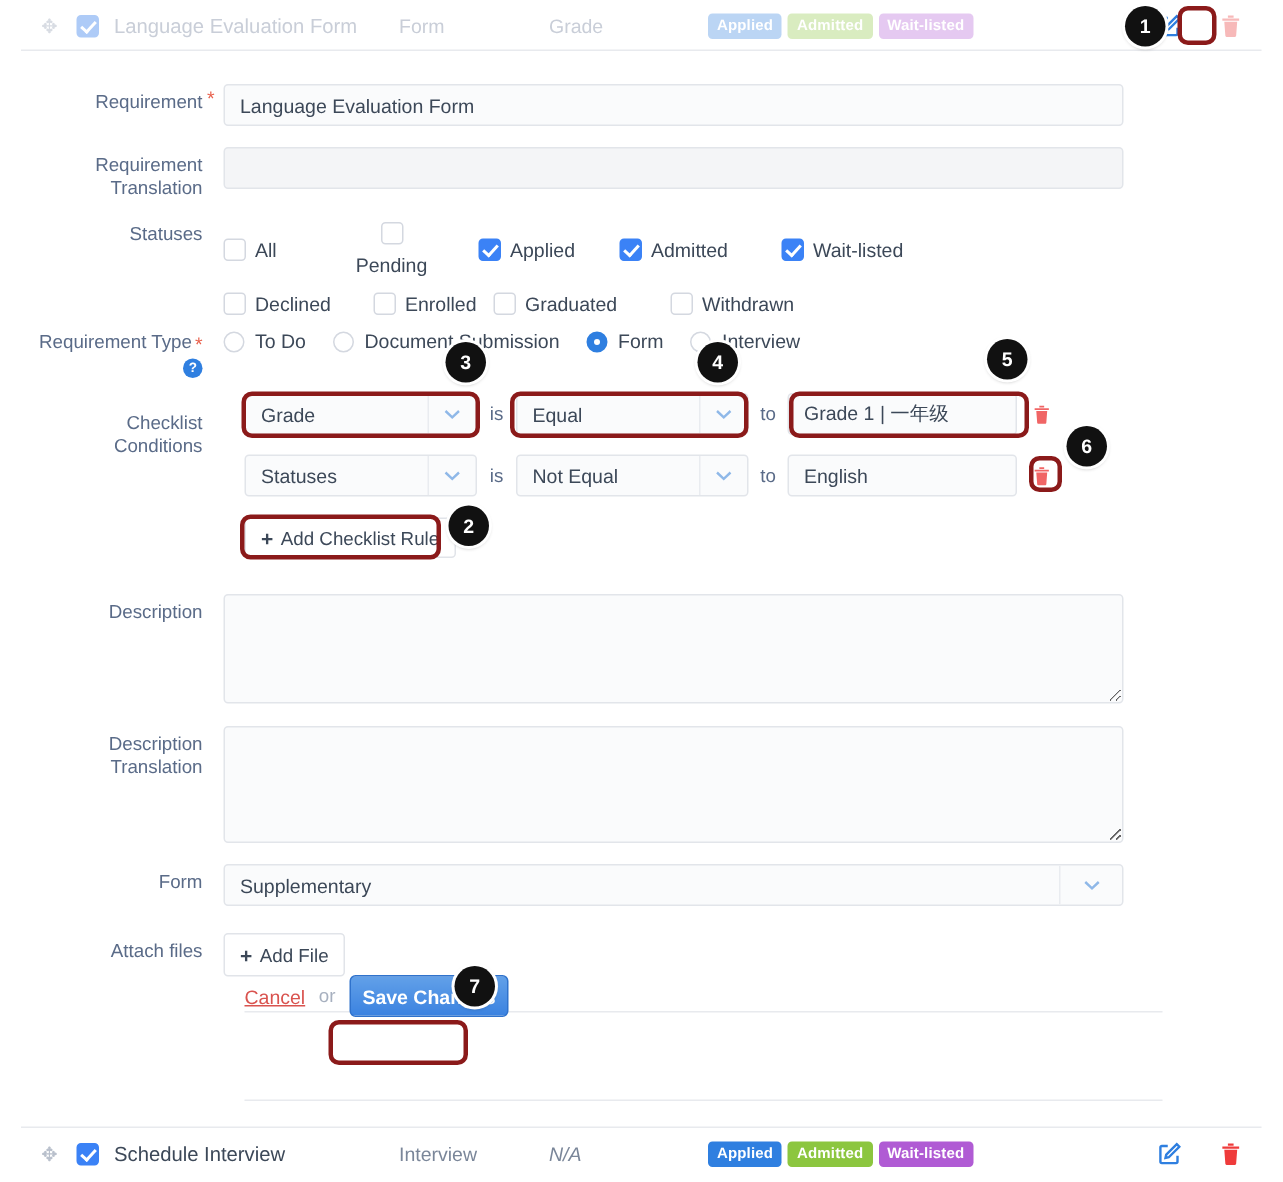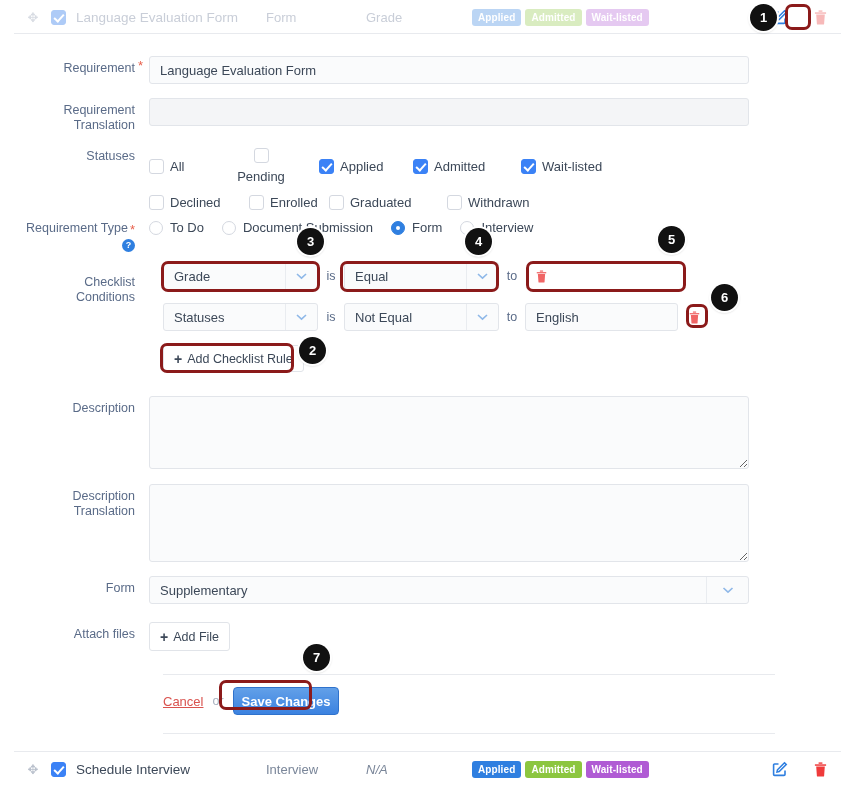--- a/index.html
+++ b/index.html
@@ -500,20 +500,21 @@
     <div class="cond-joiner" style="width:26px;">is</div>
     <div class="sel-ctl" style="width:155px;">
       <span class="sel-val">Equal</span>
       <span class="sel-arrow">
         <svg width="11" height="8" viewBox="0 0 11 8">
             <path d="M1 2 L5.5 6.2 L10 2"></path>
           </svg>
       </span>
     </div>
     <div class="cond-joiner" style="width:26px;">to</div>
+    <div class="txtinput" style="width:153px;">Grade 1 | 一年级</div>
     <span class="cond-trash">
       <svg width="11" height="13" viewBox="0 0 13 15">
           <path d="M4.6 0.4h3.8v1.4H4.6z"></path>
           <path d="M0.9 2.3h11.2v1.5H0.9z"></path>
           <path d="M2.2 4.5h8.6l-0.7 9.4a0.8 0.8 0 0 1-0.8 0.7H3.7a0.8 0.8 0 0 1-0.8-0.7z"></path>
         </svg>
     </span>
   </div>
 
   <div class="cond-row" style="top:269px;">
@@ -581,21 +582,21 @@
 
   <div class="frow" style="top:588px;">
     <div class="flabel">Attach files</div>
     <button class="btn-outline" style="height:29px;">
       <span class="plus">+</span>
       <span>Add File</span>
     </button>
   </div>
 
   <div class="footer-sep" style="top:640px;"></div>
-  <div class="footer-actions" style="top:653px;">
+  <div class="footer-actions" style="top:616px;">
     <span class="cancel-link">Cancel</span>
     <span class="or-text">or</span>
     <button class="btn-primary">Save Changes</button>
   </div>
   <div class="footer-sep" style="top:699px;"></div>
 </div>
 
 <div class="rule-line" style="top:751px;"></div>
 <div class="row-summary row-bottom">
   <div class="drag-handle">✥</div>

